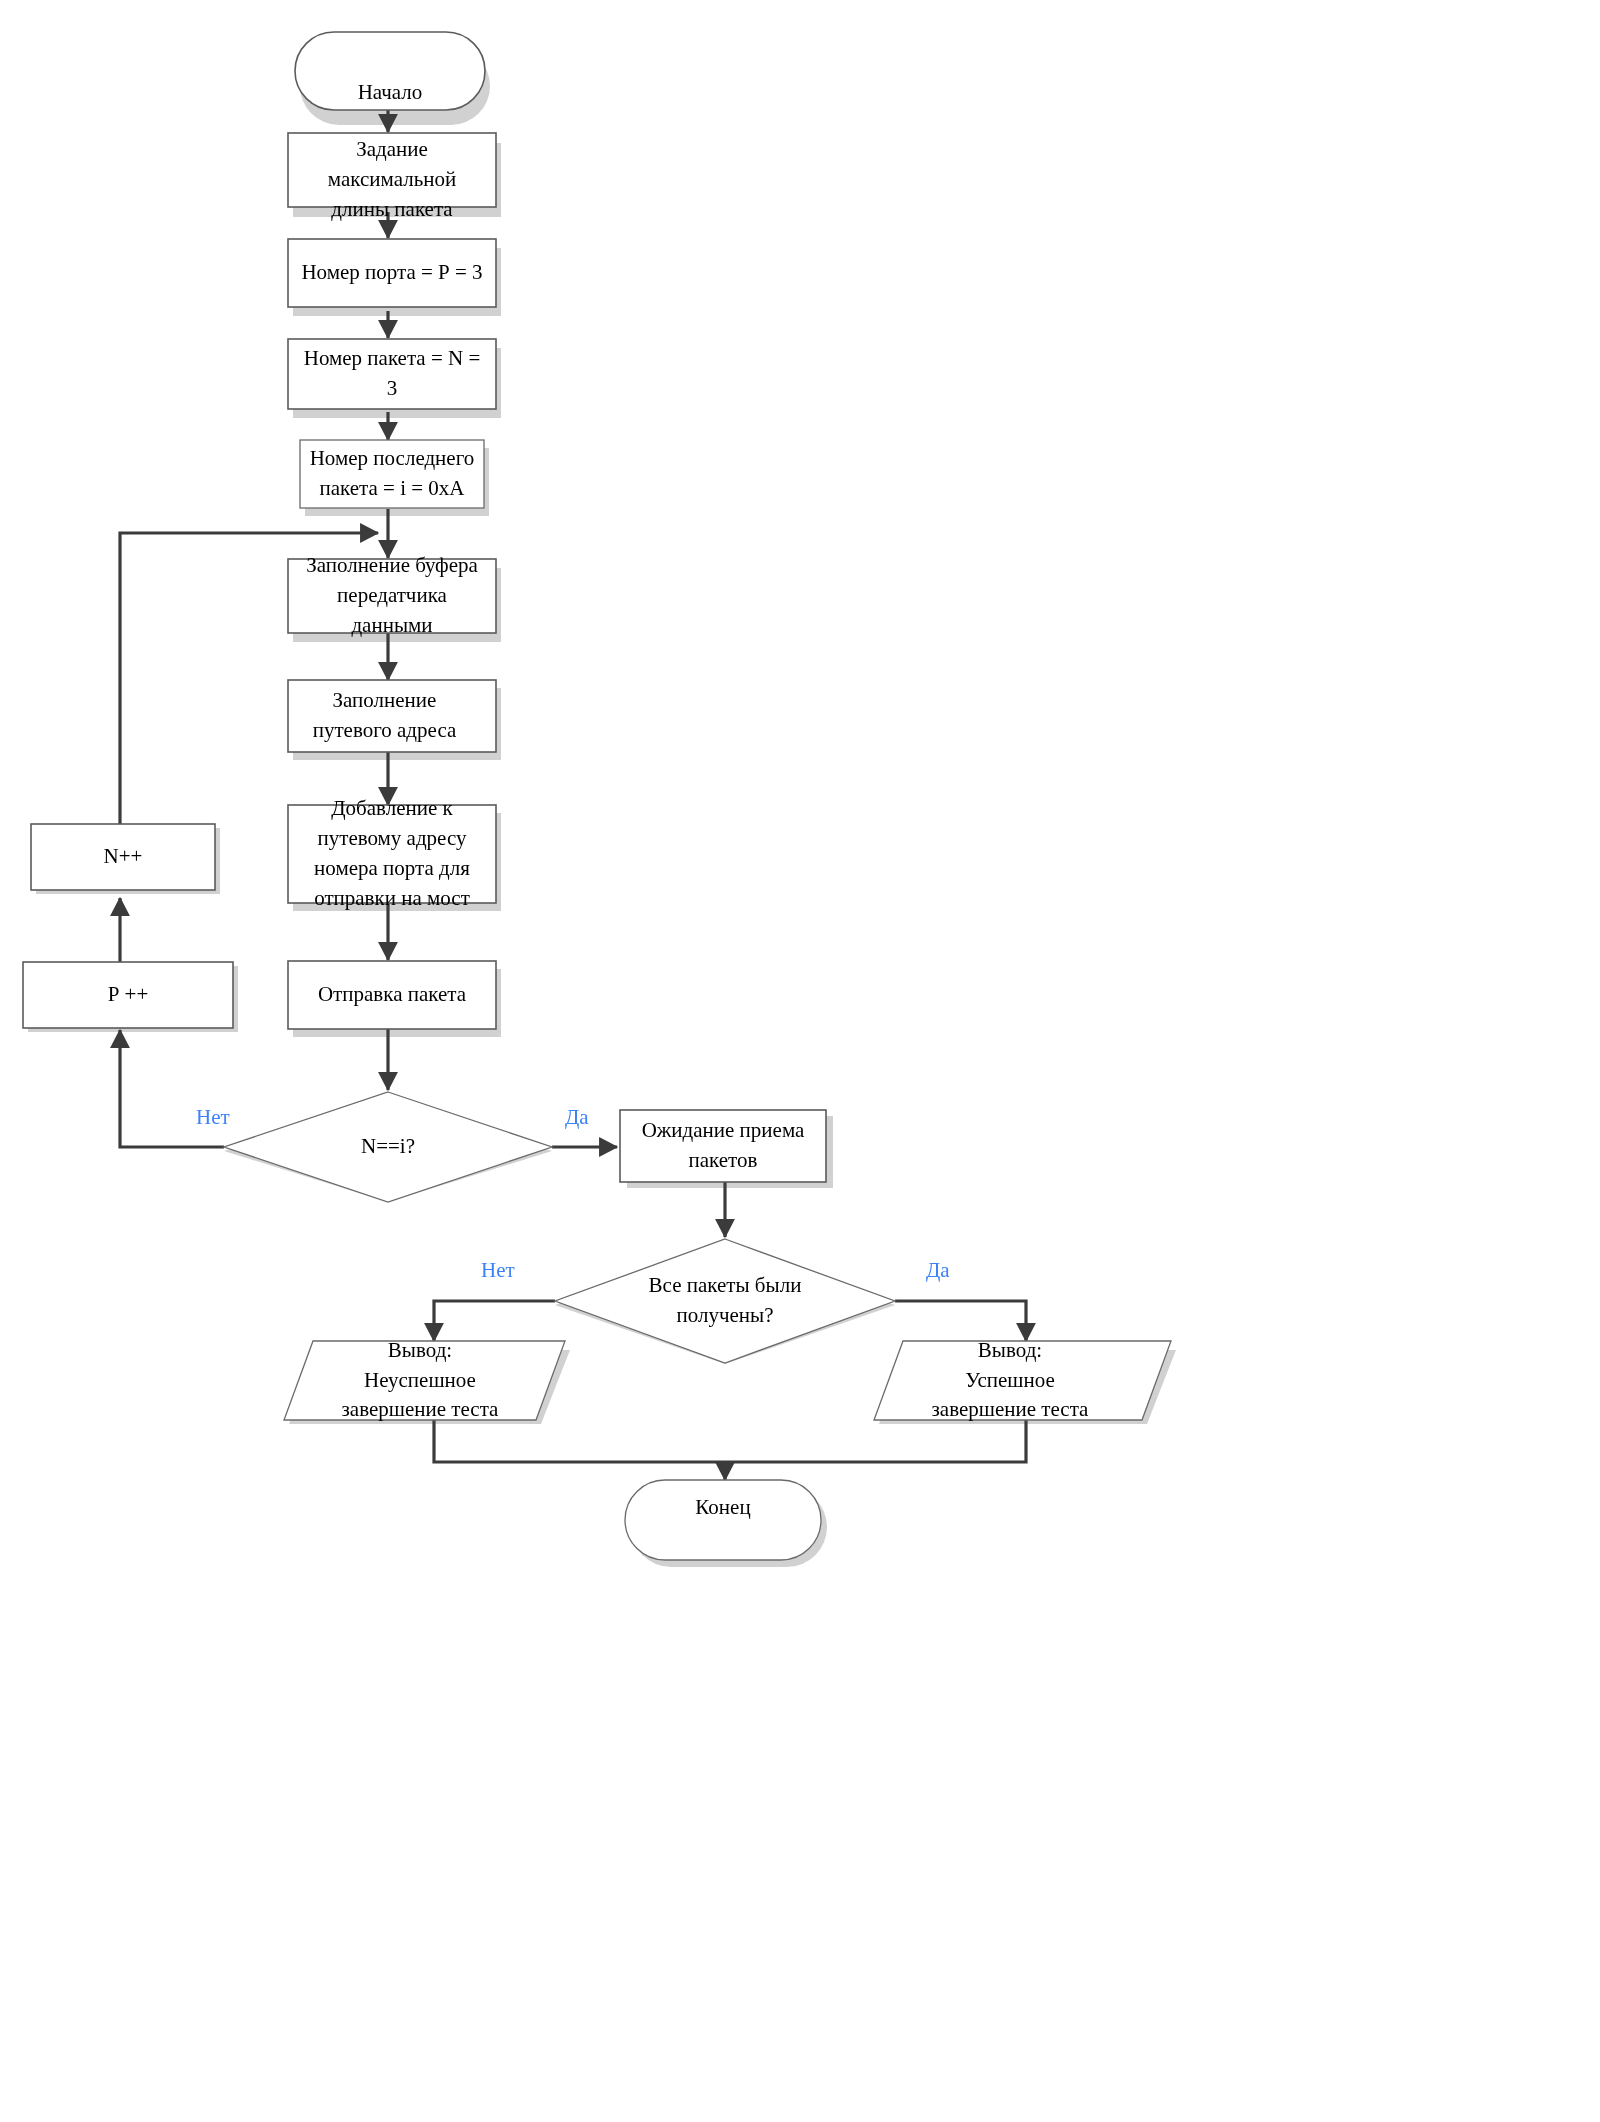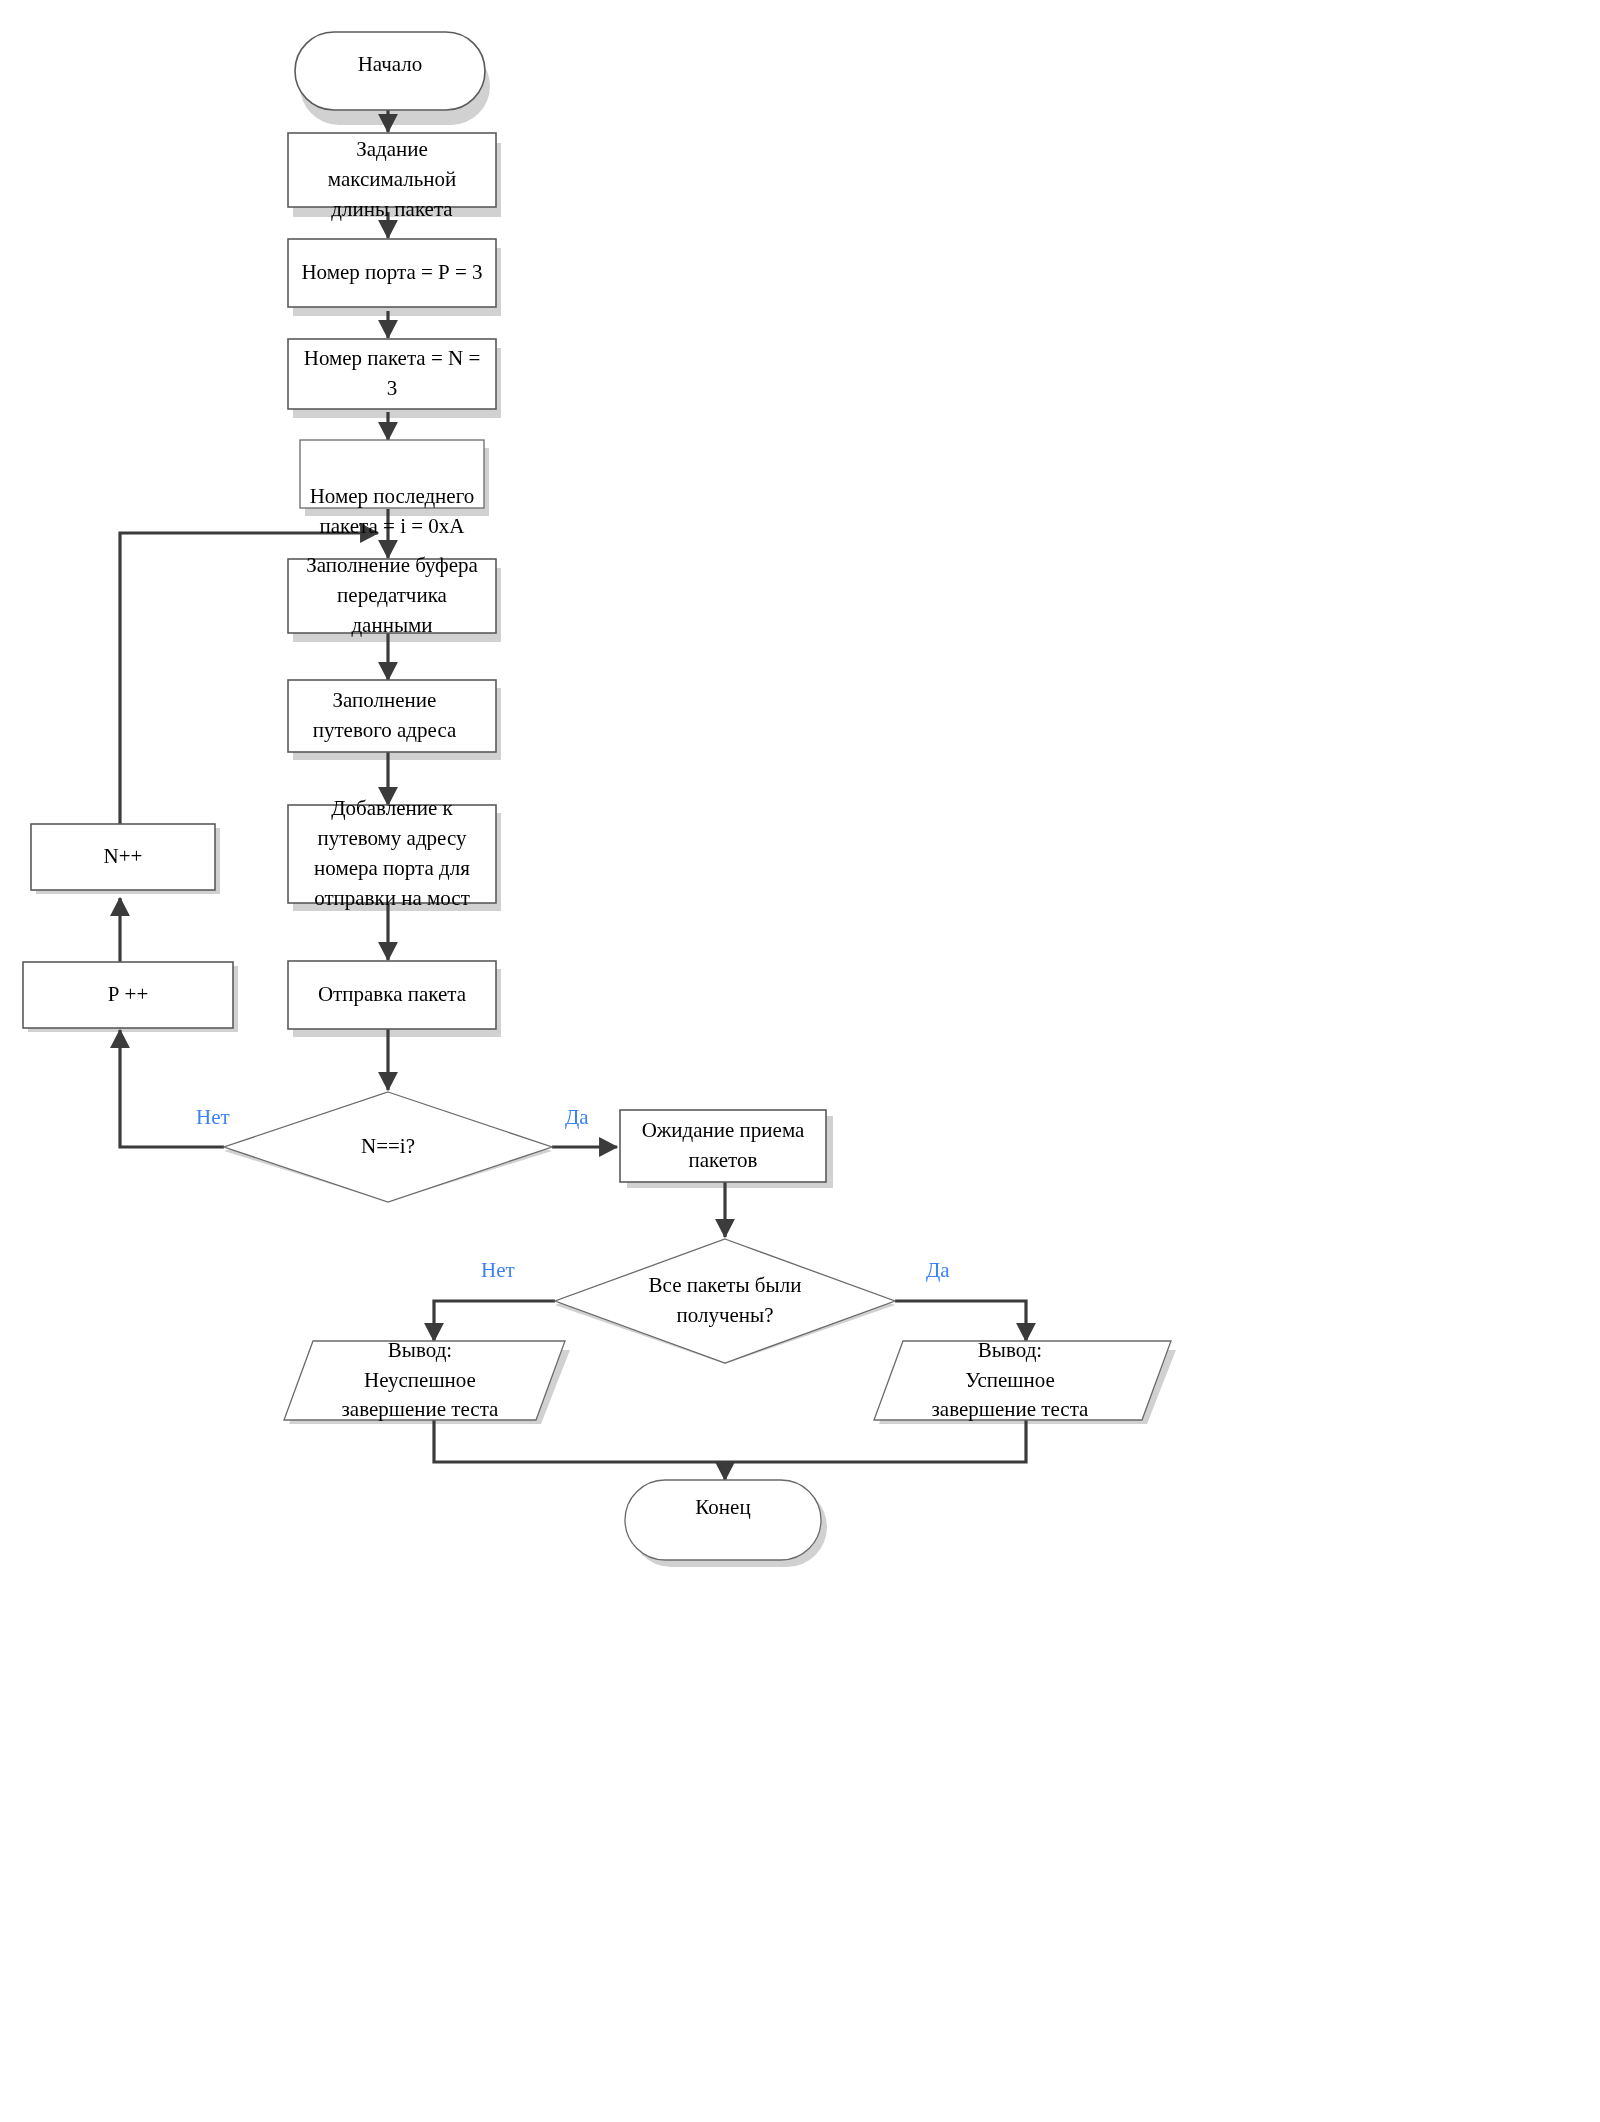--- a/index.html
+++ b/index.html
@@ -157,32 +157,32 @@
       <rect class="node-shape" x="23" y="962" width="210" height="66"></rect>
       <path class="node-shape thin" d="M388,1092 L552,1147 L388,1202 L224,1147 z"></path>
       <rect class="node-shape" x="620" y="1110" width="206" height="72"></rect>
       <path class="node-shape thin" d="M725,1239 L895,1301 L725,1363 L555,1301 z"></path>
       <path class="node-shape thin" d="M313,1341 L565,1341 L536,1420 L284,1420 z"></path>
       <path class="node-shape thin" d="M903,1341 L1171,1341 L1142,1420 L874,1420 z"></path>
       <rect class="node-shape thin" x="625" y="1480" width="196" height="80" rx="40" ry="40"></rect>
     </g>
   </svg>
 
-  <div class="node-label" style="left:295px; top:20px; width:190px; height:90px;">Начало</div>
+  <div class="node-label" style="left:295px; top:48px; width:190px; height:90px;">Начало</div>
 
   <div class="node-label" style="left:288px; top:143px; width:208px; height:74px;">Задание
 максимальной
 длины пакета</div>
 
   <div class="node-label" style="left:288px; top:239px; width:208px; height:68px;">Номер порта = Р = 3</div>
 
   <div class="node-label" style="left:288px; top:339px; width:208px; height:70px;">Номер пакета = N =
 3</div>
 
-  <div class="node-label" style="left:300px; top:440px; width:184px; height:68px;margin-top:38px;">Номер последнего
+  <div class="node-label" style="left:300px; top:440px; width:184px; height:68px;">Номер последнего
 пакета = i = 0xA</div>
 
   <div class="node-label" style="left:288px; top:559px; width:208px; height:74px;">Заполнение буфера
 передатчика
 данными</div>
 
   <div class="node-label" style="left:288px; top:680px; width:193px; height:72px;">Заполнение
 путевого  адреса</div>
 
   <div class="node-label" style="left:288px; top:805px; width:208px; height:98px;">Добавление к

